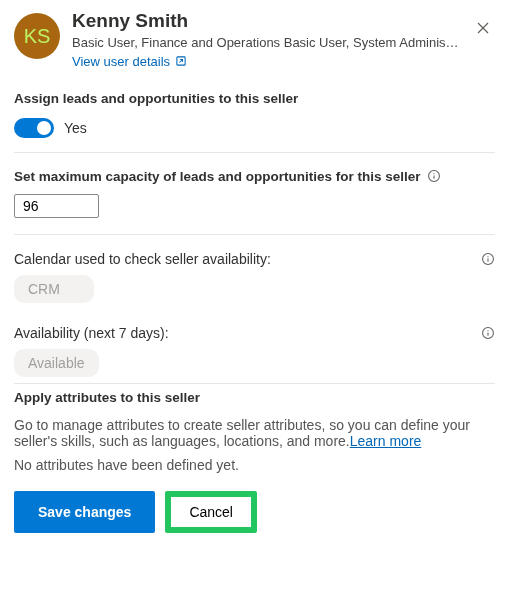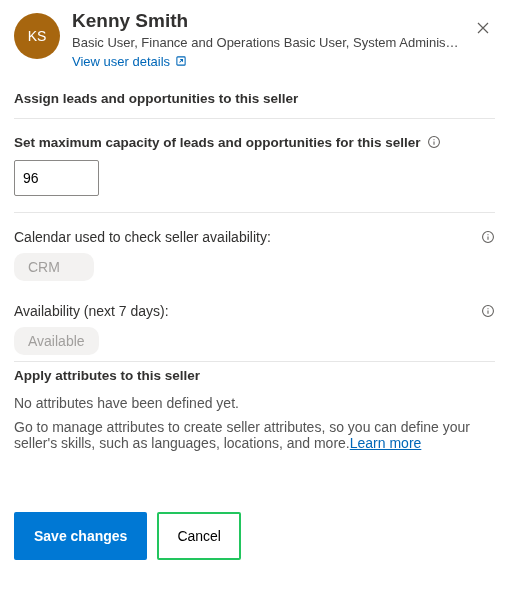--- a/index.html
+++ b/index.html
@@ -17,25 +17,25 @@
   .header {
     display: flex;
     align-items: flex-start;
     gap: 12px;
     padding: 4px 0 8px 0;
   }
   .avatar {
     width: 46px; height: 46px;
     border-radius: 50%;
     background: #a7660f;
-    color: #ffffff;
+    color: #bef264;
     display: flex;
     align-items: center;
     justify-content: center;
-    font-size: 14px;
+    font-size: 20px;
     font-weight: 400;
     flex-shrink: 0;
     margin-top: 3px;
   }
   .header-main { flex: 1; min-width: 0; }
   .name {
     font-size: 19px;
     font-weight: 600;
     line-height: 1.2;
     margin: 0;
@@ -105,21 +105,21 @@
     font-weight: 600;
     font-size: 13.5px;
     margin: 16px 0 10px 0;
   }
   .info-icon {
     width: 14px; height: 14px;
     color: #605e5c;
   }
   .num-input {
     width: 85px;
-    height: 36px;
+    height: 24px;
     padding: 4px 8px;
     font-size: 14px;
     border: 1px solid #8a8886;
     border-radius: 2px;
     margin-bottom: 16px;
   }
   .field-label {
     display: flex;
     align-items: center;
     gap: 6px;
@@ -150,28 +150,27 @@
   }
   .cal-icon { width: 16px; height: 16px; color: #0078d4; }
   .muted { color: #555; font-size: 14px; margin: 8px 0; }
   .learn-link { color: #0067b8; text-decoration: underline; cursor: pointer; }
   .footer {
     display: flex;
     gap: 10px;
     margin-top: 18px;
   }
   .btn {
-    height: 48px;
+    height: 42px;
     padding: 0 18px;
     font-size: 14px;
     border-radius: 2px;
     cursor: pointer;
-    border: 2px solid #22c55e;
+    border: 6px solid #22c55e;
     background: #fff;
-    margin-top: 43px;
   }
   .btn-primary {
     background: #0078d4;
     color: #fff;
     border-color: #0078d4;
     font-weight: 600;
   }
 </style>
 </head>
 <body>
@@ -192,20 +191,24 @@
       </a>
     </div>
     <div class="close">
       <svg width="14" height="14" viewBox="0 0 14 14" stroke="#605e5c" stroke-width="1.2">
         <path d="M2 2 L12 12 M12 2 L2 12"></path>
       </svg>
     </div>
   </div>
 
   <div class="section-title">Assign leads and opportunities to this seller</div>
+  <div class="toggle-row">
+    <div class="toggle" role="switch" aria-checked="true"></div>
+    <span class="toggle-label">Yes</span>
+  </div>
 
   <hr class="divider">
 
   <div class="label-with-info">
     <span>Set maximum capacity of leads and opportunities for this seller</span>
     <svg class="info-icon" viewBox="0 0 16 16" fill="none" stroke="currentColor" stroke-width="1.2">
       <circle cx="8" cy="8" r="6.2"></circle>
         <circle cx="8" cy="5.3" r="0.6" fill="currentColor" stroke="none"></circle>
         <path d="M8 7.5 V11"></path>
     </svg>
@@ -231,23 +234,23 @@
         <circle cx="8" cy="5.3" r="0.6" fill="currentColor" stroke="none"></circle>
         <path d="M8 7.5 V11"></path>
     </svg>
   </div>
   <div class="readonly-box">Available</div>
 
 
   <hr class="divider">
 
   <div class="section-title" style="margin-top:6px">Apply attributes to this seller</div>
-  <div class="muted">No attributes have been defined yet.</div>
   <div class="muted">
     <span>Go to manage attributes to create seller attributes, so you can define your seller's skills, such as languages, locations, and more.</span><a class="learn-link">Learn more</a>
   </div>
+  <div class="muted">No attributes have been defined yet.</div>
 
   <div class="footer">
     <button class="btn btn-primary">Save changes</button>
     <button class="btn">Cancel</button>
   </div>
 
 </div>
 
 </body></html>

